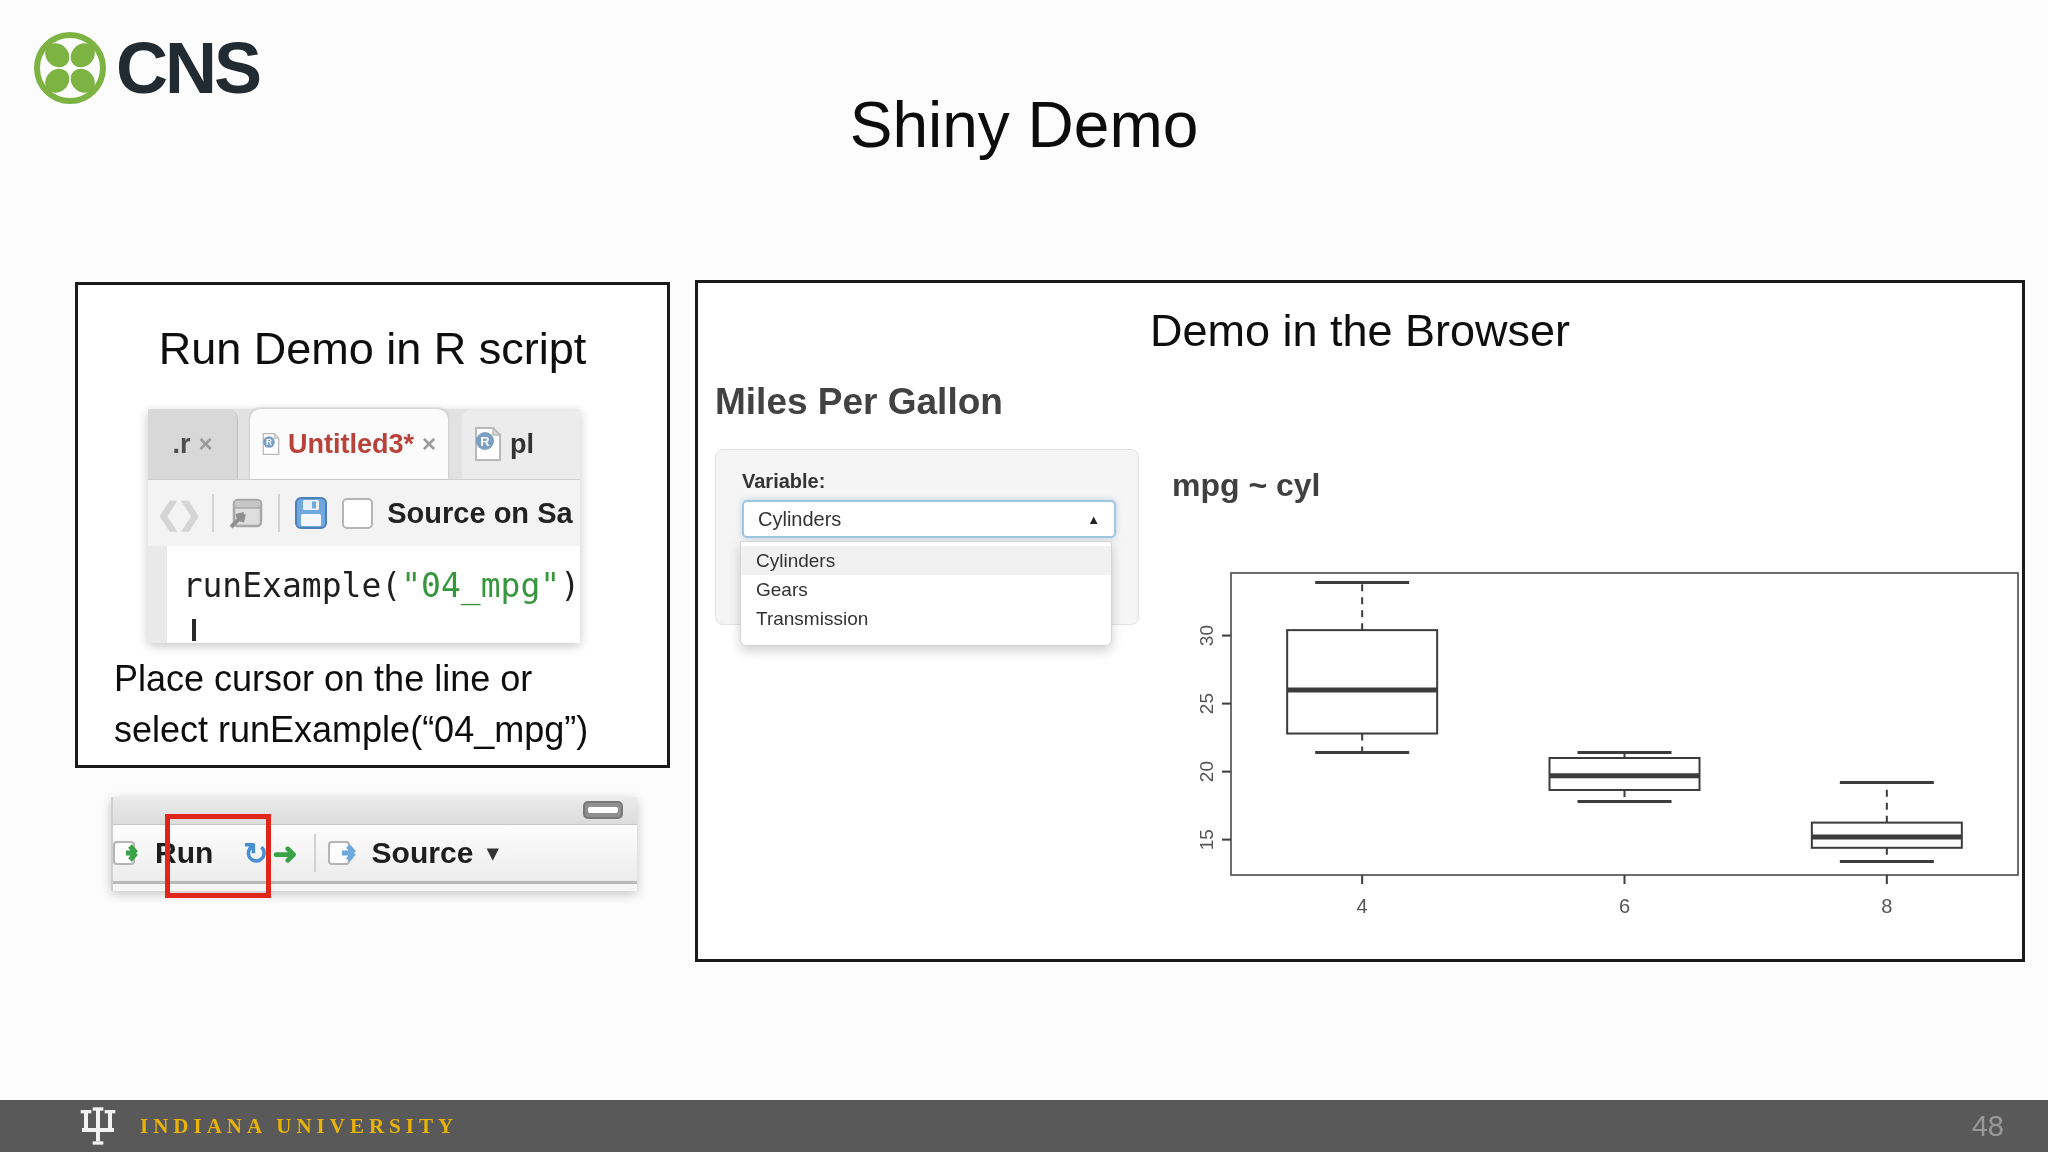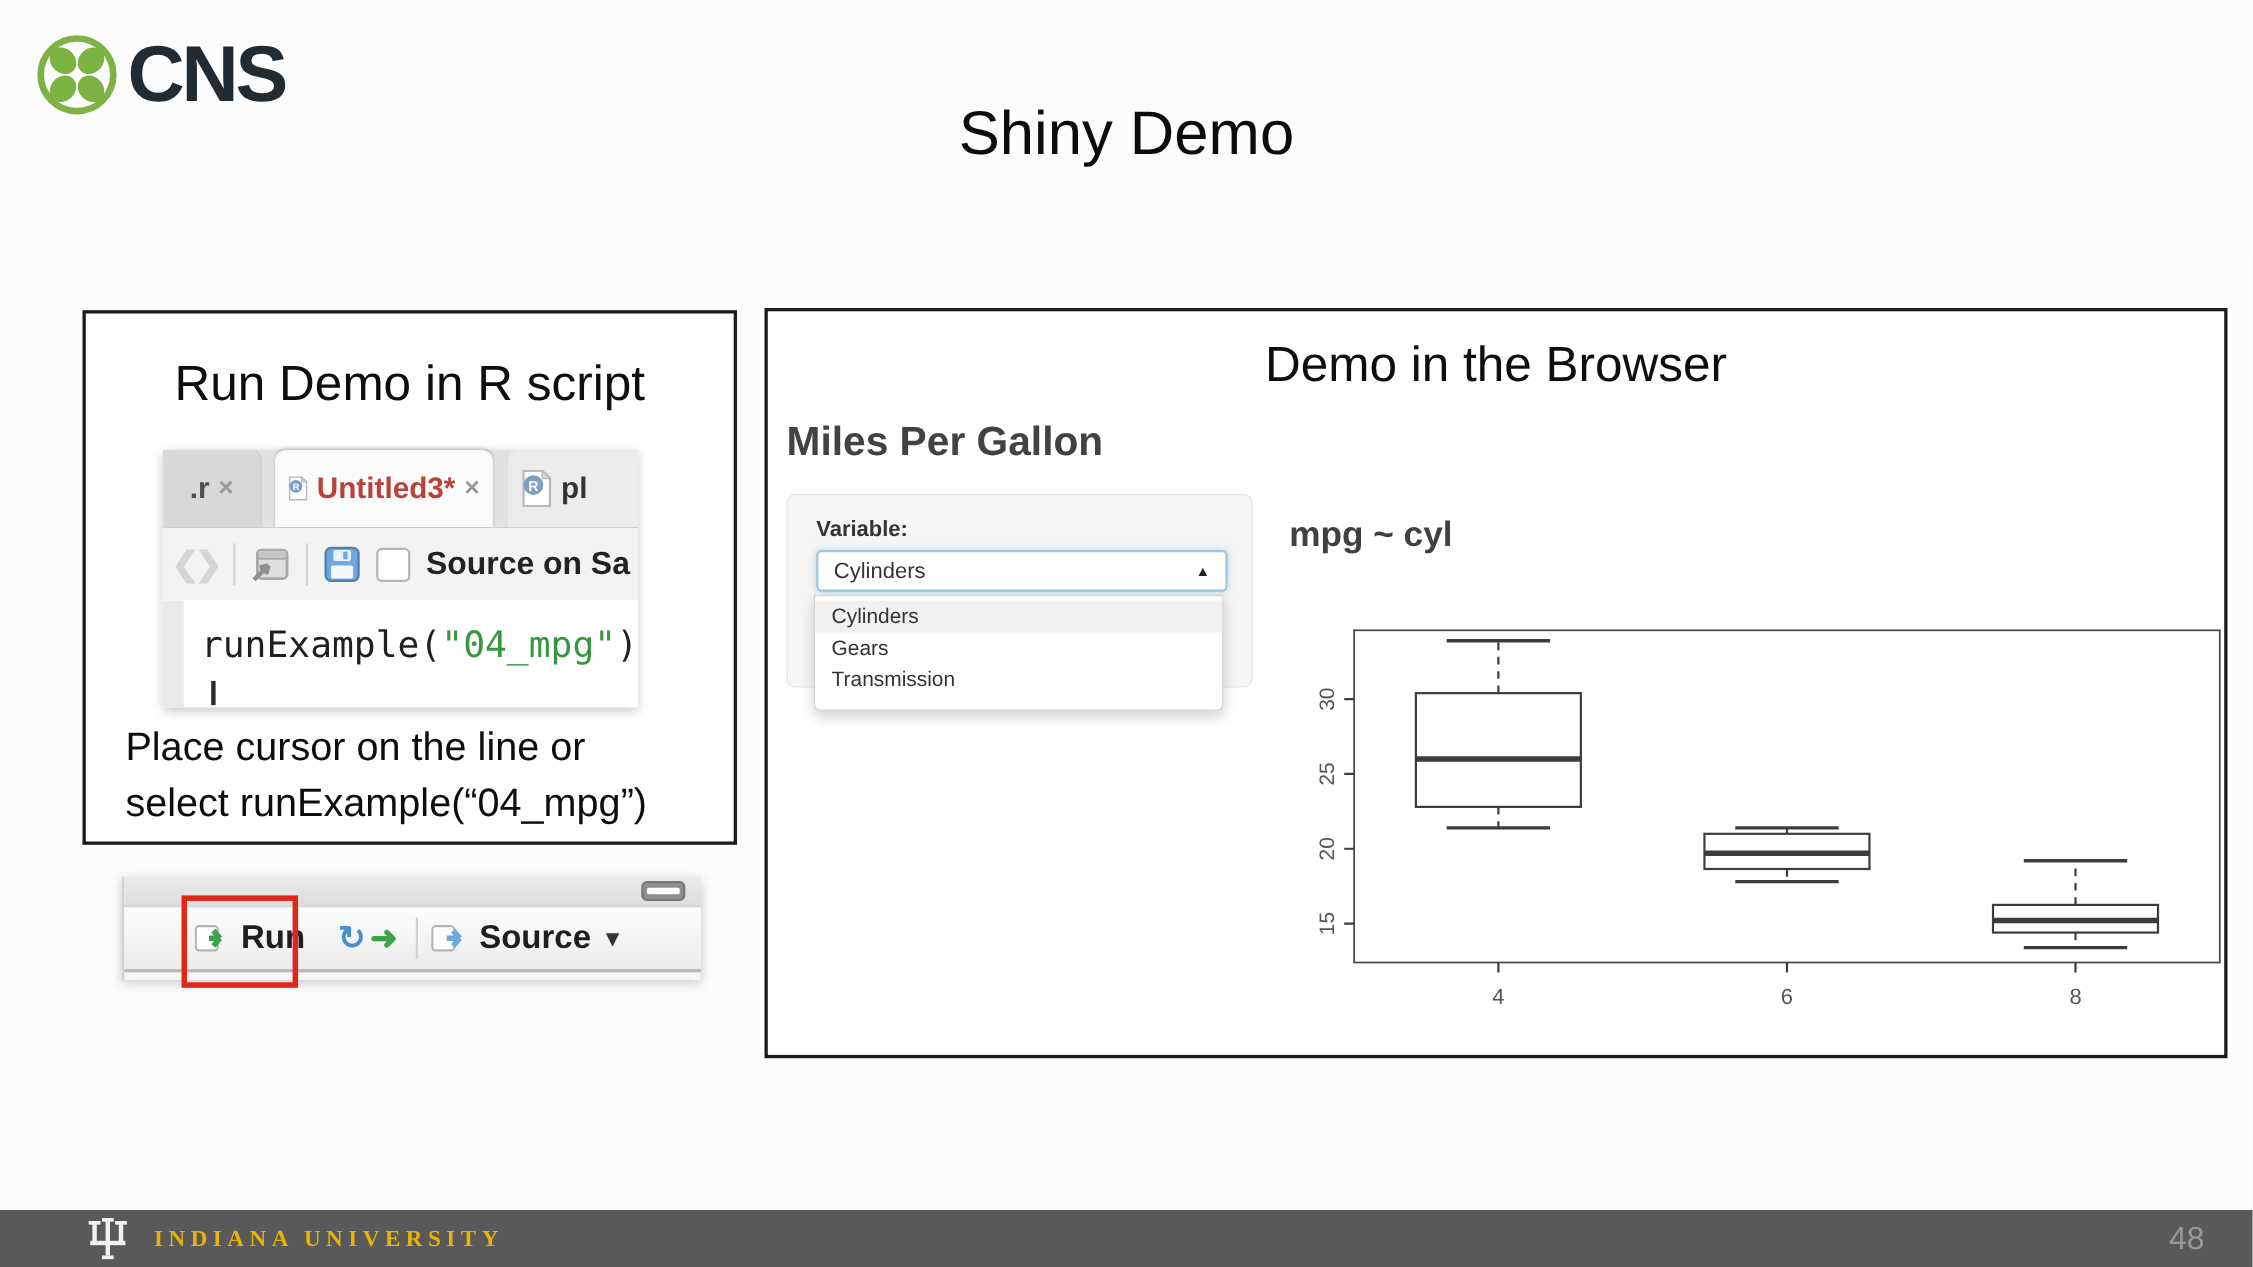--- a/index.html
+++ b/index.html
@@ -3,21 +3,21 @@
 <meta charset="utf-8">
 <style>
   html,body{margin:0;padding:0;background:#e9e9e9;}
   .slide{position:relative;width:2048px;height:1152px;background:#fcfcfc;overflow:hidden;
          font-family:"Liberation Sans",sans-serif;color:#111;}
   
   .brand{position:absolute;left:32px;top:30px;display:flex;align-items:center;gap:8px;}
   .brand-text{font-size:72px;font-weight:700;letter-spacing:-3px;color:#222b31;line-height:1;}
   
   .title{position:absolute;left:0;top:88px;width:100%;text-align:center;margin:0;
-         font-size:56px;font-weight:400;color:#0c0c0c;}
+         font-size:64px;font-weight:400;color:#0c0c0c;}
   
   .panel{position:absolute;background:#ffffff;border:3px solid #1b1b1b;box-sizing:border-box;}
   .panel-left{left:75px;top:282px;width:595px;height:486px;}
   .panel-right{left:695px;top:280px;width:1330px;height:682px;}
   .panel h2{margin:0;font-weight:400;font-size:45px;color:#0e0e0e;text-align:center;}
   .panel-left h2{margin-top:38px;}
   .panel-right h2{margin-top:22px;}
   
   .shot{position:absolute;box-shadow:0 3px 10px rgba(0,0,0,.22);}
   .shot-editor{left:70px;top:124px;width:432px;height:234px;background:#fff;}
@@ -51,21 +51,21 @@
               border-bottom:1px solid #c6c6c6;}
   .win-icon{position:absolute;right:14px;top:4px;width:40px;height:18px;border:2px solid #777;
             border-radius:5px;background:#8f8f8f;box-sizing:border-box;}
   .win-icon::after{content:"";position:absolute;left:3px;right:3px;top:4px;height:6px;background:#fff;border-radius:2px;}
   .runbar-main{position:relative;height:56px;background:linear-gradient(#fdfdfd,#ececec);
                border-bottom:3px solid #b9b9b9;display:flex;align-items:center;}
   .red-annotation{position:absolute;left:52px;top:-11px;width:96px;height:74px;
                   border:5px solid #e0251b;pointer-events:none;}
   .tool-btn{display:flex;align-items:center;gap:8px;font-size:30px;font-weight:700;color:#1e1e1e;
             background:none;border:none;padding:0;font-family:inherit;}
-  .btn-run{margin-left:64px;}
+  .btn-run{}
   .btn-rerun{margin-left:30px;font-size:30px;}
   .rerun-circle{color:#4a8ed2;font-weight:700;}
   .rerun-arrow{color:#3aa348;font-weight:700;margin-left:-4px;}
   .runbar-main .tdiv{margin:0 12px 0 16px;}
   .caret{font-size:22px;color:#333;margin-left:6px;}
   
   .app-title{position:absolute;left:17px;top:98px;font-size:37px;font-weight:700;color:#424242;}
   .well{position:absolute;left:17px;top:166px;width:424px;height:176px;background:#f5f5f5;
         border:1px solid #e3e3e3;border-radius:8px;box-sizing:border-box;}
   .var-label{position:absolute;left:26px;top:20px;font-size:20px;font-weight:700;color:#333;}

